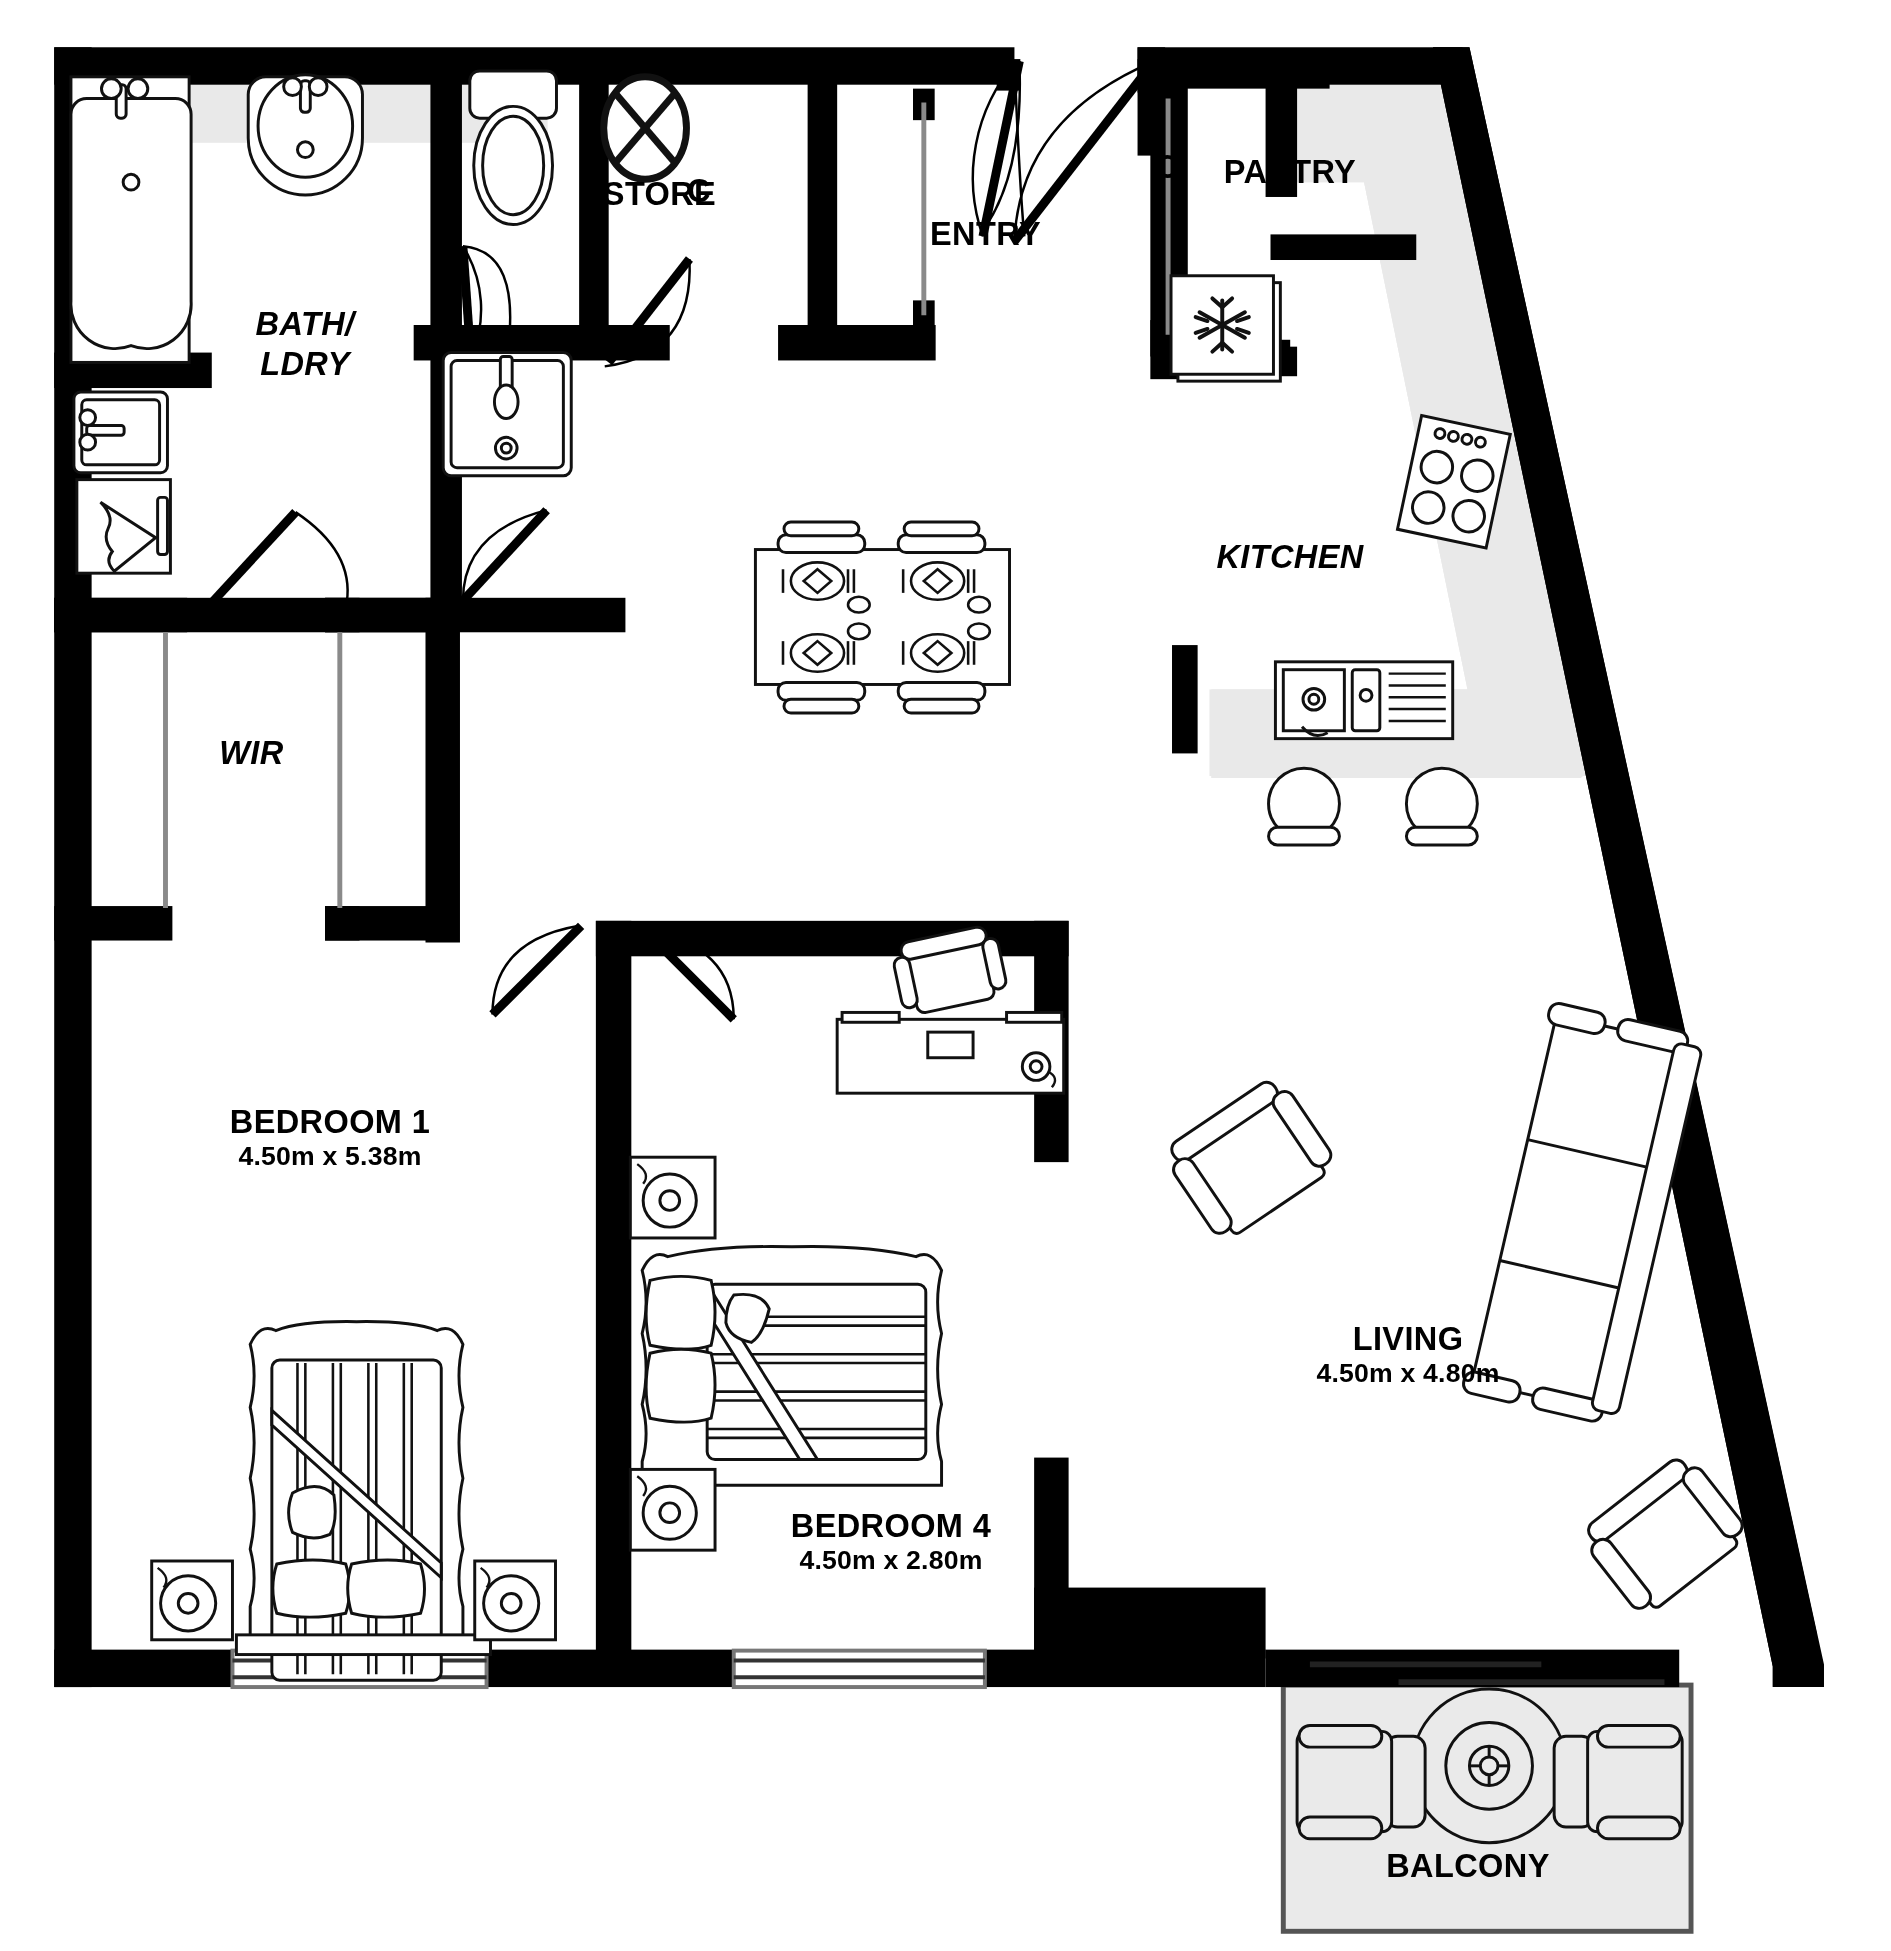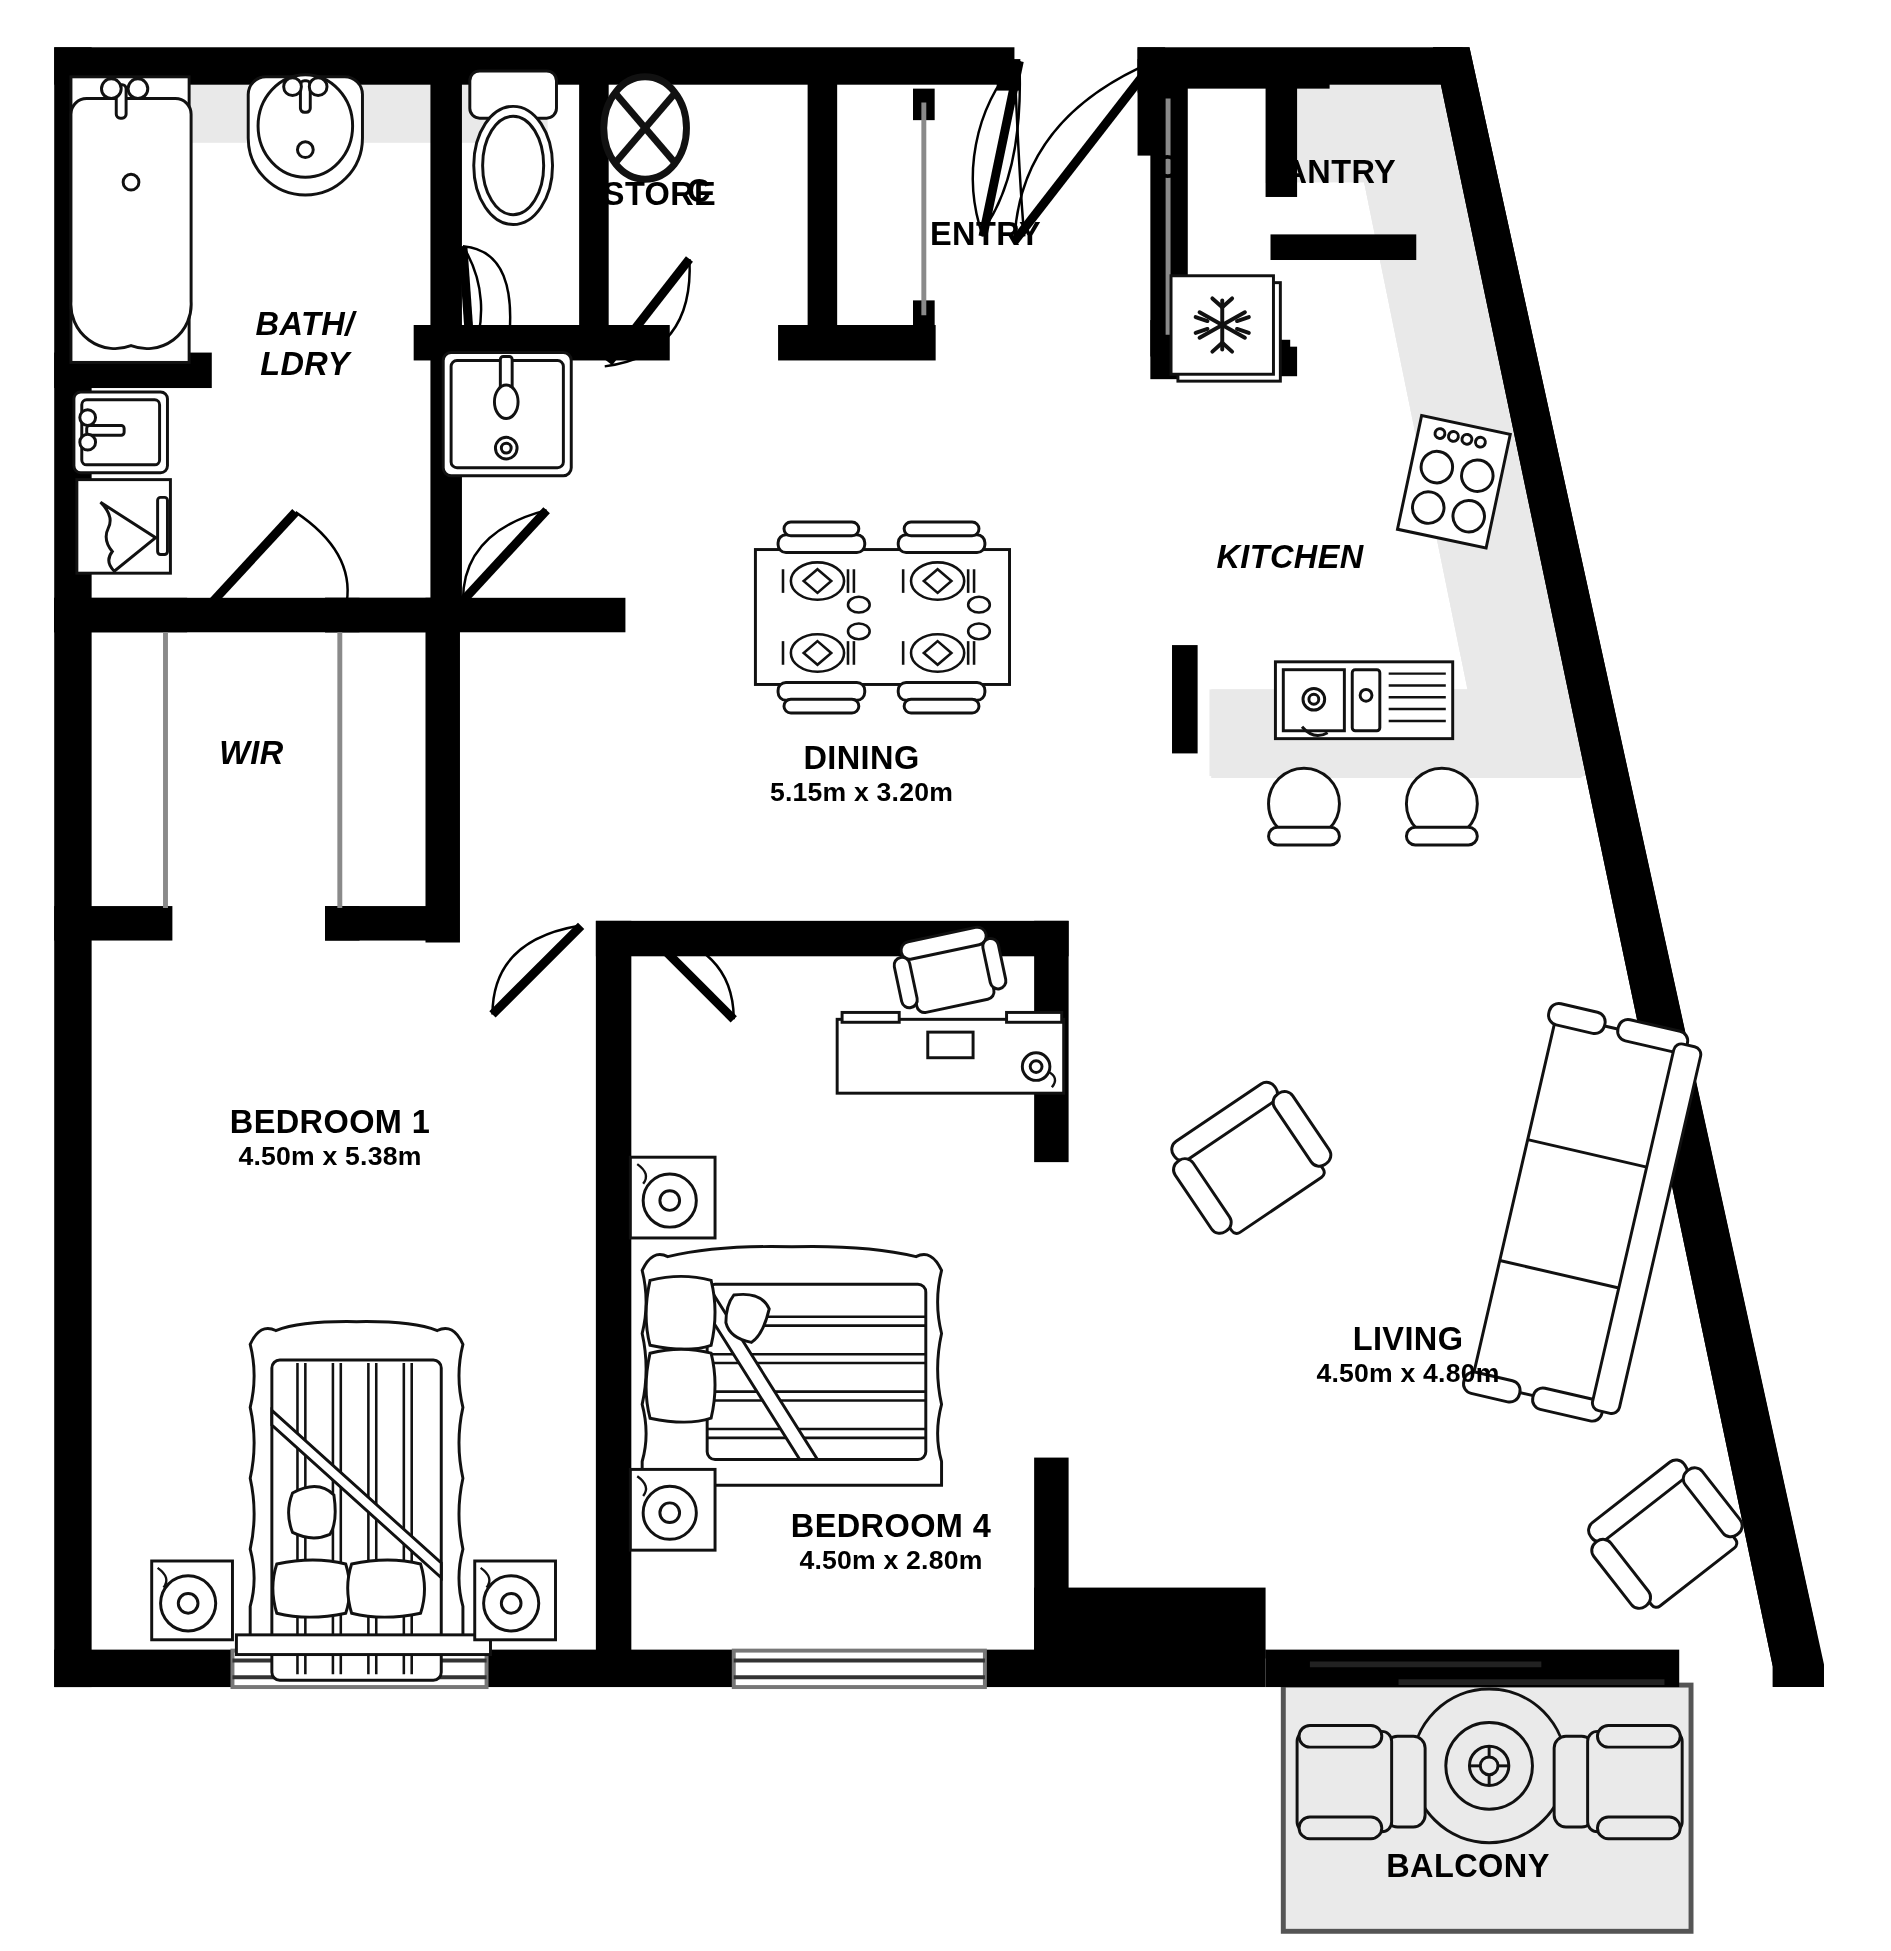--- a/index.html
+++ b/index.html
@@ -10,21 +10,21 @@
   .roomlabel{position:absolute;text-align:center;font-weight:bold;color:#000;line-height:1.18;white-space:nowrap;}
   .roomlabel .nm{display:block;font-size:32.5px;letter-spacing:0.4px;}
   .roomlabel .dim{display:block;font-size:26.6px;letter-spacing:0.2px;}
   .roomlabel.two .nm{font-size:32.5px;font-style:italic;}
   .lbl-bath{left:177px;top:305px;width:256px;line-height:1.22;}
   .lbl-bath .nm{font-size:32.5px;}
   .lbl-store{left:561px;top:175px;width:197px;}
   .lbl-c1{left:640px;top:172px;width:118px;}
   .lbl-entry{left:887px;top:215px;width:197px;}
   .lbl-c2{left:1113px;top:148px;width:108px;}
-  .lbl-pantry{left:1212px;top:153px;width:236px;}
+  .lbl-pantry{left:1172px;top:153px;width:236px;}
   .lbl-kitchen{left:1162px;top:538px;width:256px;font-style:italic;}
   .lbl-wir{left:153px;top:734px;width:197px;font-style:italic;}
   .lbl-dining{left:694px;top:739px;width:335px;}
   .lbl-bed1{left:143px;top:1103px;width:374px;}
   .lbl-bed2{left:704px;top:1507px;width:374px;}
   .lbl-living{left:1221px;top:1320px;width:374px;}
   .lbl-balcony{left:1350px;top:1847px;width:236px;}
 </style>
 </head>
 <body>
@@ -490,24 +490,20 @@
   </div>
 
   <div class="roomlabel lbl-kitchen">
     <span class="nm">KITCHEN</span>
   </div>
 
   <div class="roomlabel lbl-wir">
     <span class="nm">WIR</span>
   </div>
 
-  <div class="roomlabel lbl-dining">
-    <span class="nm">DINING</span>
-    <span class="dim">5.15m x 3.20m</span>
-  </div>
 
   <div class="roomlabel lbl-bed1">
     <span class="nm">BEDROOM 1</span>
     <span class="dim">4.50m x 5.38m</span>
   </div>
 
   <div class="roomlabel lbl-bed2">
     <span class="nm">BEDROOM 4</span>
     <span class="dim">4.50m x 2.80m</span>
   </div>

